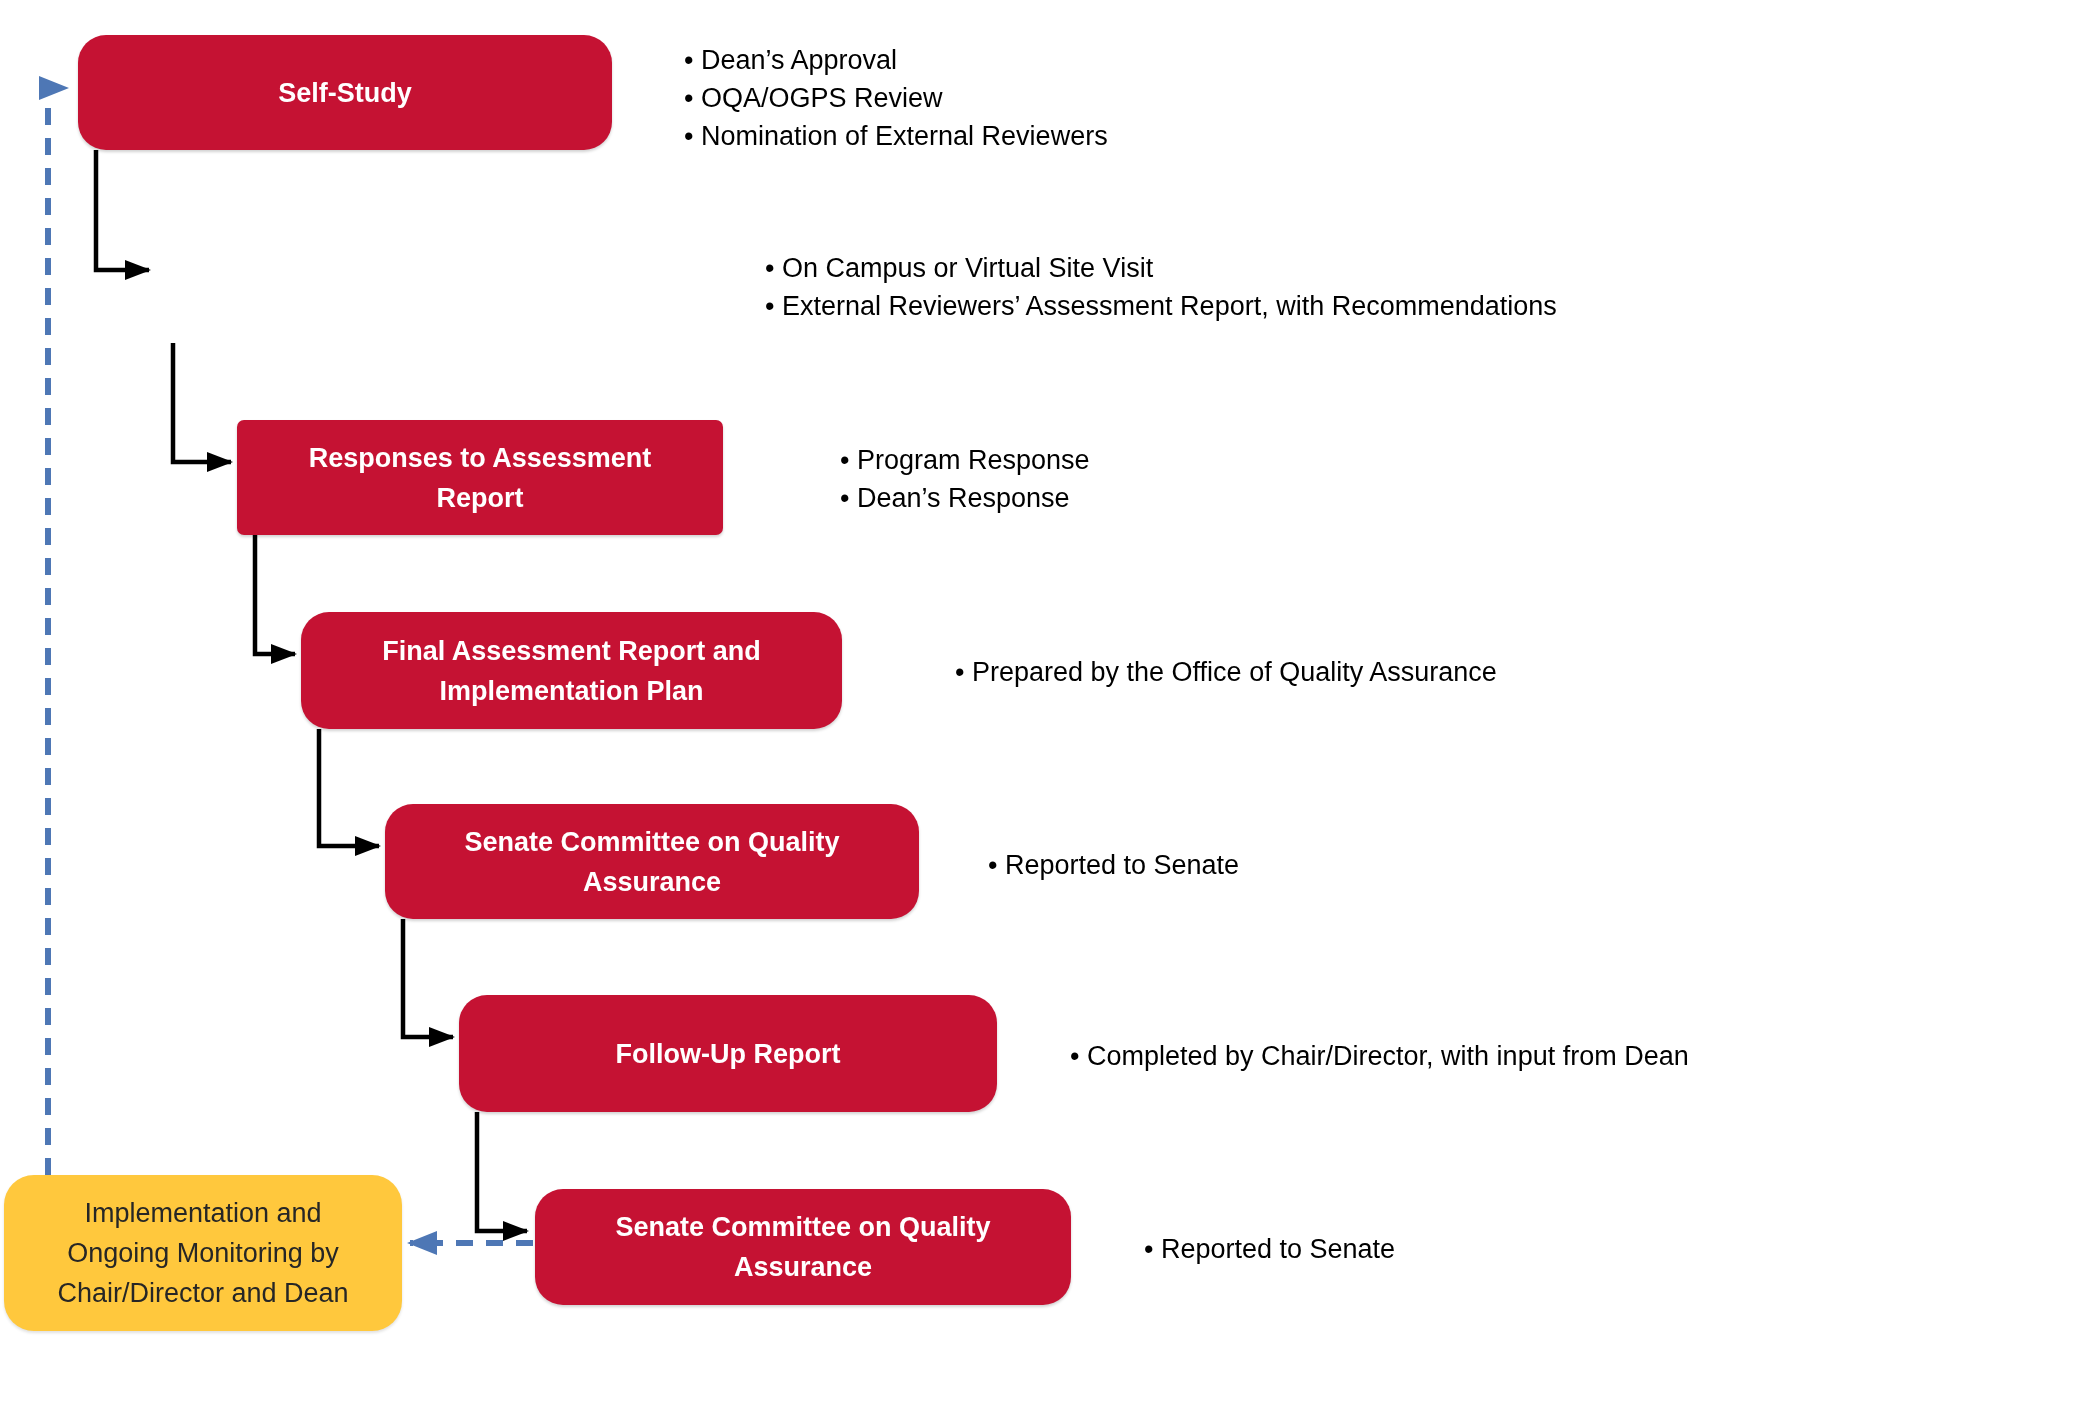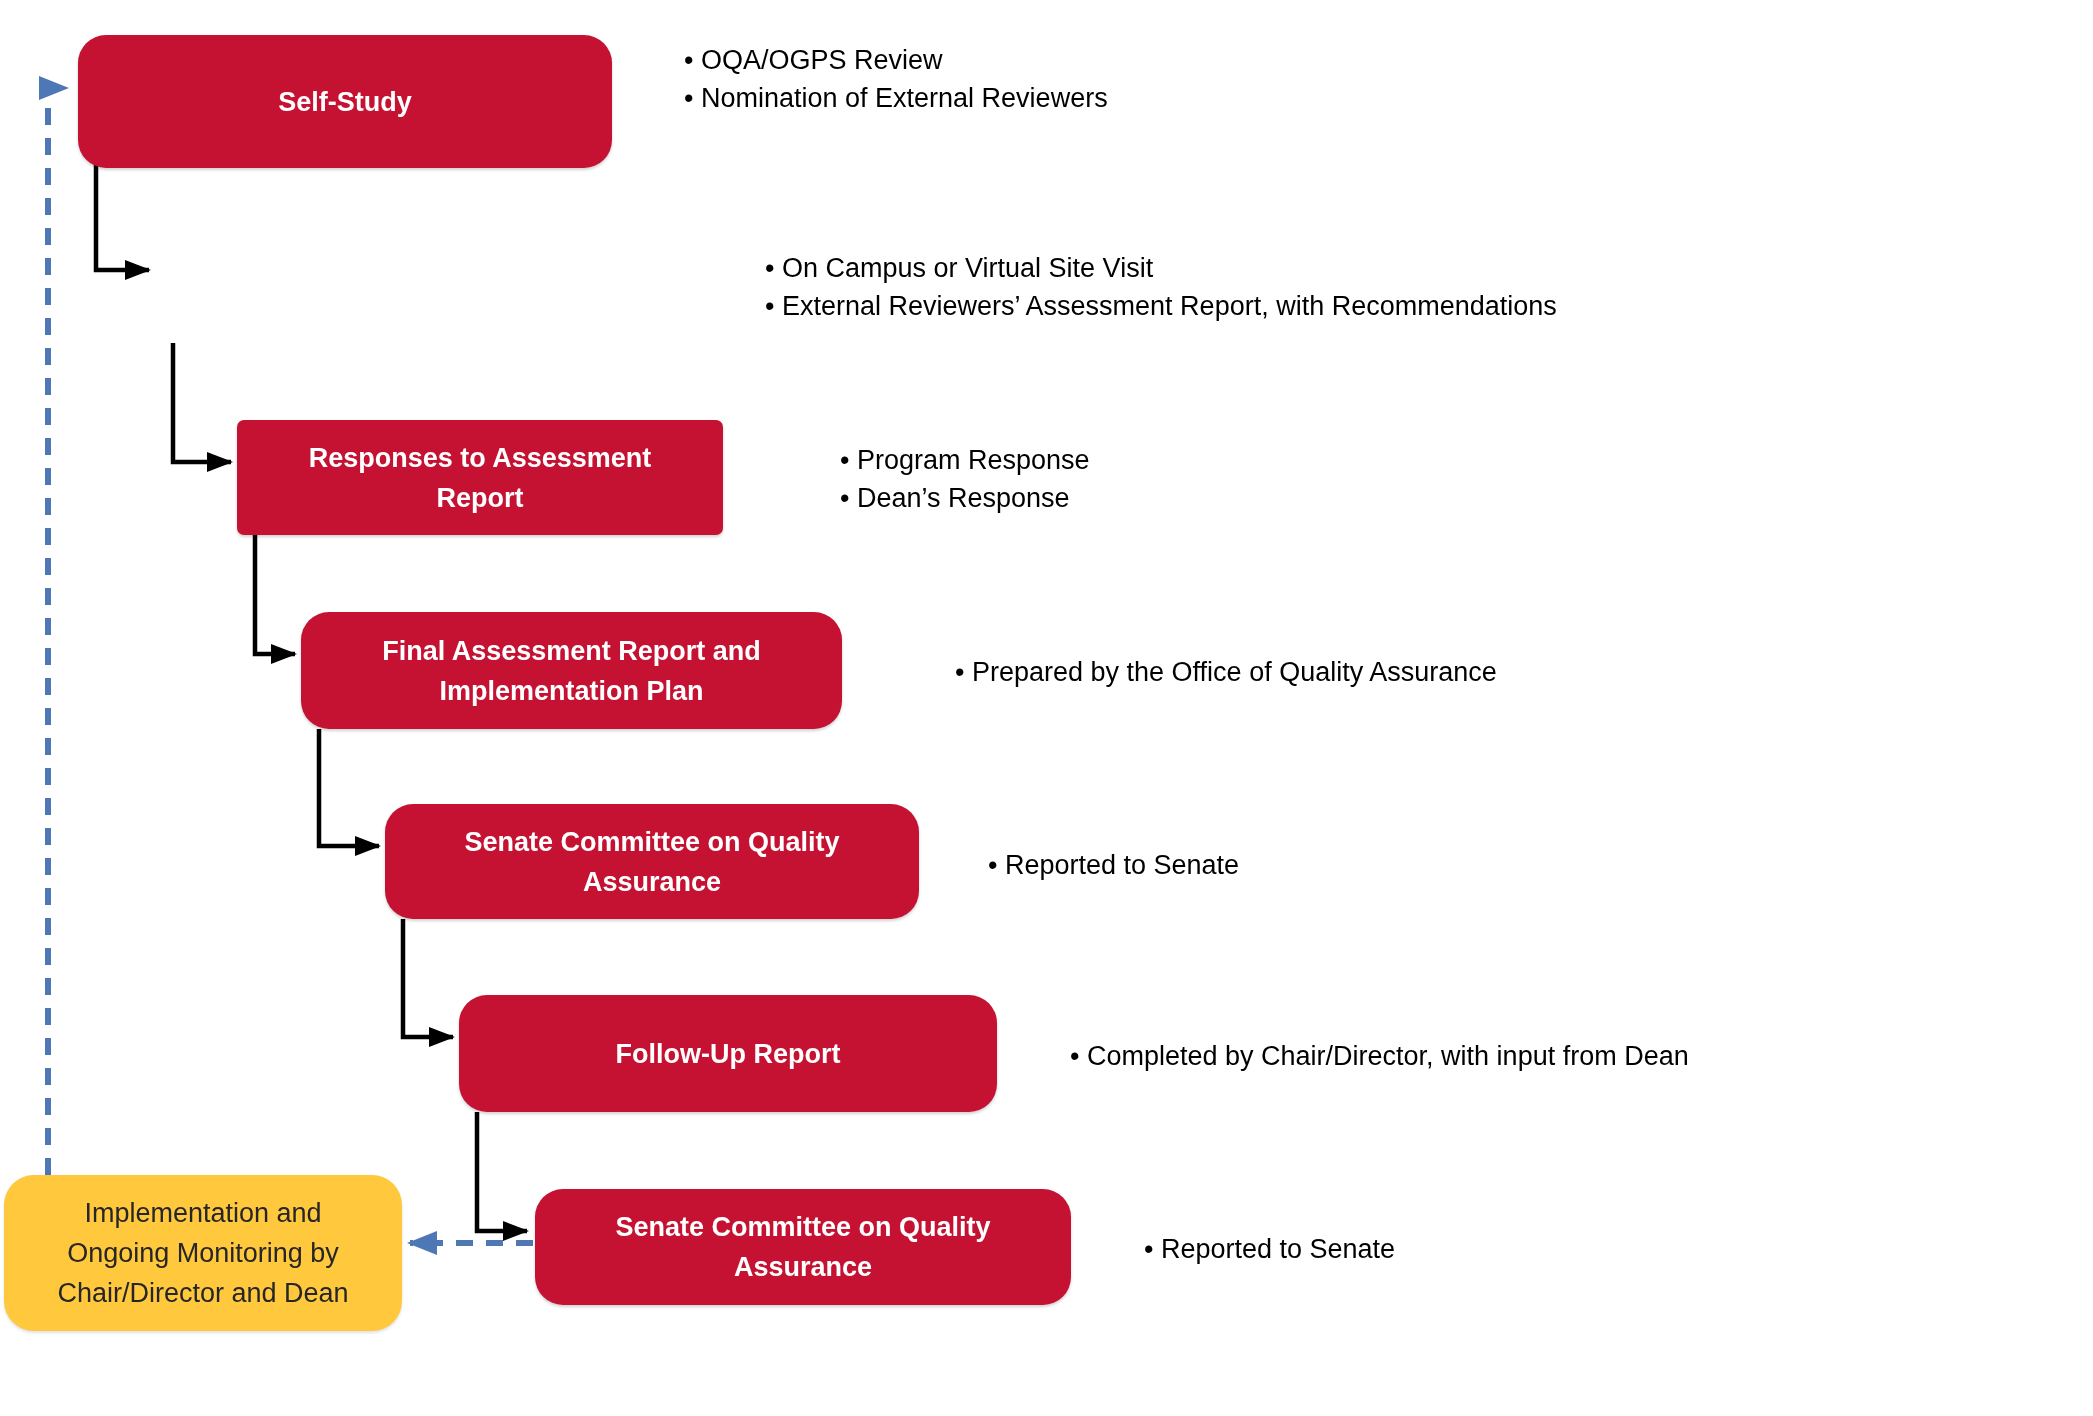--- a/index.html
+++ b/index.html
@@ -88,36 +88,37 @@
     <path d="M173,343 V462 H231" fill="none" stroke="var(--black)" stroke-width="4.5" marker-end="url(#arrowBlack)"></path>
     <path d="M255,535 V654 H295" fill="none" stroke="var(--black)" stroke-width="4.5" marker-end="url(#arrowBlack)"></path>
     <path d="M319,729 V846 H379" fill="none" stroke="var(--black)" stroke-width="4.5" marker-end="url(#arrowBlack)"></path>
     <path d="M403,919 V1037 H453" fill="none" stroke="var(--black)" stroke-width="4.5" marker-end="url(#arrowBlack)"></path>
     <path d="M477,1112 V1231 H527" fill="none" stroke="var(--black)" stroke-width="4.5" marker-end="url(#arrowBlack)"></path>
 
     <path d="M533,1243 H410" fill="none" stroke="var(--blue)" stroke-width="6" stroke-dasharray="17 13" marker-end="url(#arrowBlue)"></path>
     <path d="M48,1175 V88 H66" fill="none" stroke="var(--blue)" stroke-width="6" stroke-dasharray="17 13" marker-end="url(#arrowBlue)"></path>
   </svg>
 
-  <div class="step-box" style="left:78px;top:35px;width:534px;height:133px;">Self-Study</div>
+  <div class="step-box" style="left:78px;top:35px;width:534px;height:115px;">Self-Study</div>
 
 
   <div class="step-box" style="left:237px;top:420px;width:486px;height:115px;border-radius:7px;">Responses to Assessment Report</div>
 
   <div class="step-box" style="left:301px;top:612px;width:541px;height:117px;">Final Assessment Report and Implementation Plan</div>
 
   <div class="step-box" style="left:385px;top:804px;width:534px;height:115px;">Senate Committee on Quality Assurance</div>
 
   <div class="step-box" style="left:459px;top:995px;width:538px;height:117px;">Follow-Up Report</div>
 
   <div class="step-box" style="left:535px;top:1189px;width:536px;height:116px;">Senate Committee on Quality Assurance</div>
 
   <div class="loop-box" style="left:4px;top:1175px;width:398px;height:156px;">Implementation and Ongoing Monitoring by Chair/Director and Dean</div>
 
   <div class="bullets" style="left:684px;top:41px;">
+    <div class="bullet">Dean’s Approval</div>
     <div class="bullet">OQA/OGPS Review</div>
     <div class="bullet">Nomination of External Reviewers</div>
   </div>
 
   <div class="bullets" style="left:765px;top:249px;">
     <div class="bullet">On Campus or Virtual Site Visit</div>
     <div class="bullet">External Reviewers’ Assessment Report, with Recommendations</div>
   </div>
 
   <div class="bullets" style="left:840px;top:441px;">

